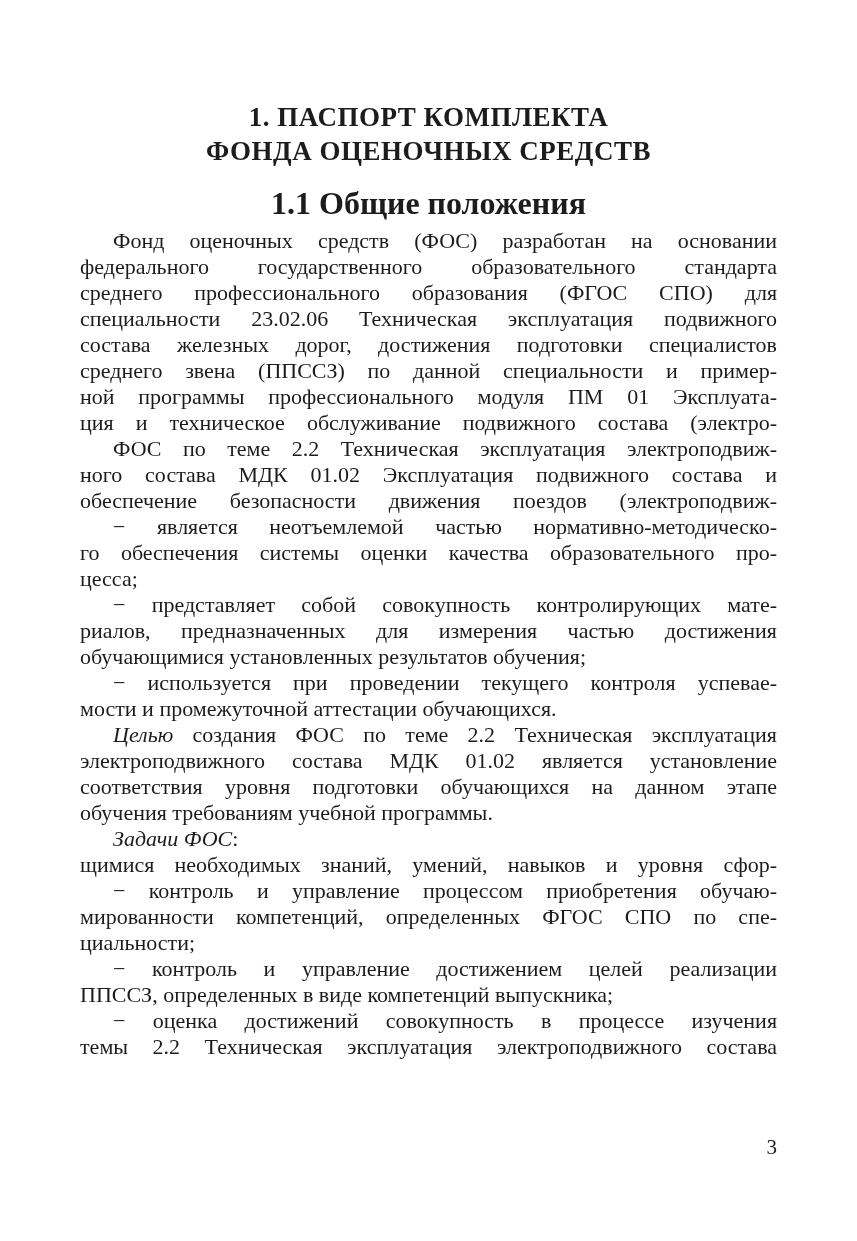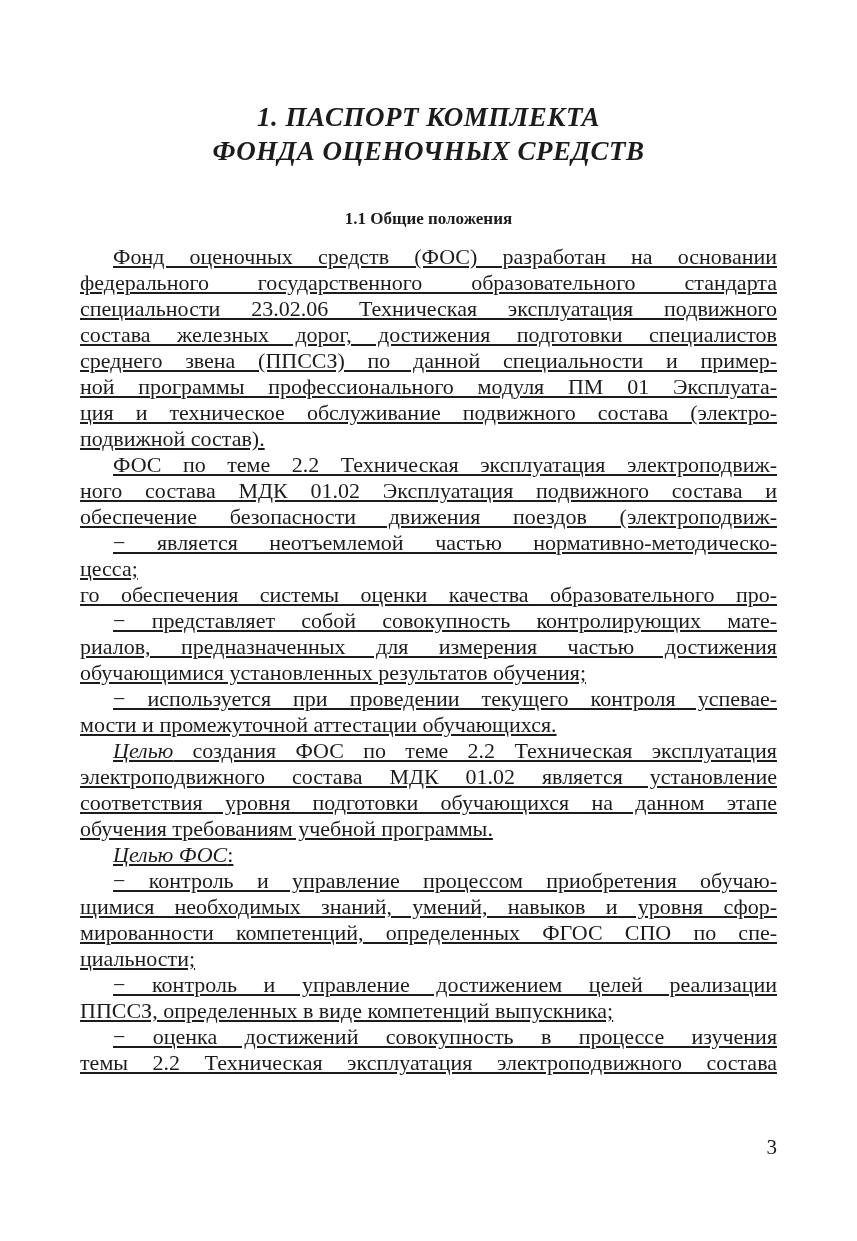--- a/index.html
+++ b/index.html
@@ -26,40 +26,38 @@
     top: 100px;
     width: 697px;
   }
   .heading {
     margin: 0;
     text-align: center;
     font-weight: bold;
     font-size: 27px;
     line-height: 34px;
     letter-spacing: 0.5px;
-    font-style: italic;
   }
   .heading .hline {
     display: block;
   }
   .subheading {
-    margin: 36px 0 0 0;
+    margin: 20px 0 0 0;
     text-align: center;
     font-weight: bold;
-    font-size: 17px;
+    font-size: 32px;
     line-height: 30px;
   }
   .body-text {
     margin-top: 10px;
     font-size: 22px;
     line-height: 26px;
   }
   .para {
     margin: 0;
-    text-decoration: underline;
   }
   .line {
     text-align: justify;
     text-align-last: justify;
   }
   .line.first {
     text-indent: 33px;
   }
   .line.last {
     text-align-last: left;
@@ -82,58 +80,58 @@
   <div class="content">
     <h1 class="heading">
       <span class="hline">1. ПАСПОРТ КОМПЛЕКТА</span>
       <span class="hline">ФОНДА ОЦЕНОЧНЫХ СРЕДСТВ</span>
     </h1>
     <h2 class="subheading">1.1 Общие положения</h2>
     <div class="body-text" id="paragraphs">
         <div class="para">
           <div class="line first">Фонд оценочных средств (ФОС) разработан на основании</div>
           <div class="line">федерального государственного образовательного стандарта</div>
+          <div class="line">среднего профессионального образования (ФГОС СПО) для</div>
           <div class="line">специальности 23.02.06 Техническая эксплуатация подвижного</div>
           <div class="line">состава железных дорог, достижения подготовки специалистов</div>
           <div class="line">среднего звена (ППССЗ) по данной специальности и пример-</div>
           <div class="line">ной программы профессионального модуля ПМ 01 Эксплуата-</div>
           <div class="line">ция и техническое обслуживание подвижного состава (электро-</div>
-          <div class="line last">подвижной состав).</div>
         </div>
         <div class="para">
           <div class="line first">ФОС по теме 2.2 Техническая эксплуатация электроподвиж-</div>
           <div class="line">ного состава МДК 01.02 Эксплуатация подвижного состава и</div>
           <div class="line">обеспечение безопасности движения поездов (электроподвиж-</div>
         </div>
         <div class="para">
           <div class="line first">− является неотъемлемой частью нормативно-методическо-</div>
+          <div class="line">го обеспечения системы оценки качества образовательного про-</div>
           <div class="line last">цесса;</div>
-          <div class="line">го обеспечения системы оценки качества образовательного про-</div>
         </div>
         <div class="para">
           <div class="line first">− представляет собой совокупность контролирующих мате-</div>
           <div class="line">риалов, предназначенных для измерения частью достижения</div>
           <div class="line last">обучающимися установленных результатов обучения;</div>
         </div>
         <div class="para">
           <div class="line first">− используется при проведении текущего контроля успевае-</div>
           <div class="line last">мости и промежуточной аттестации обучающихся.</div>
         </div>
         <div class="para">
           <div class="line first"><span class="italic">Целью</span><span> создания ФОС по теме 2.2 Техническая эксплуатация</span></div>
           <div class="line">электроподвижного состава МДК 01.02 является установление</div>
           <div class="line">соответствия уровня подготовки обучающихся на данном этапе</div>
           <div class="line last">обучения требованиям учебной программы.</div>
         </div>
         <div class="para">
-          <div class="line first last"><span class="italic">Целью ФОС</span><span>:</span></div>
+          <div class="line first last"><span class="italic">Задачи ФОС</span><span>:</span></div>
         </div>
         <div class="para">
+          <div class="line">щимися необходимых знаний, умений, навыков и уровня сфор-</div>
           <div class="line first">− контроль и управление процессом приобретения обучаю-</div>
-          <div class="line">щимися необходимых знаний, умений, навыков и уровня сфор-</div>
           <div class="line">мированности компетенций, определенных ФГОС СПО по спе-</div>
           <div class="line last">циальности;</div>
         </div>
         <div class="para">
           <div class="line first">− контроль и управление достижением целей реализации</div>
           <div class="line last">ППССЗ, определенных в виде компетенций выпускника;</div>
         </div>
         <div class="para">
           <div class="line first">− оценка достижений совокупность в процессе изучения</div>
           <div class="line">темы 2.2 Техническая эксплуатация электроподвижного состава</div>

